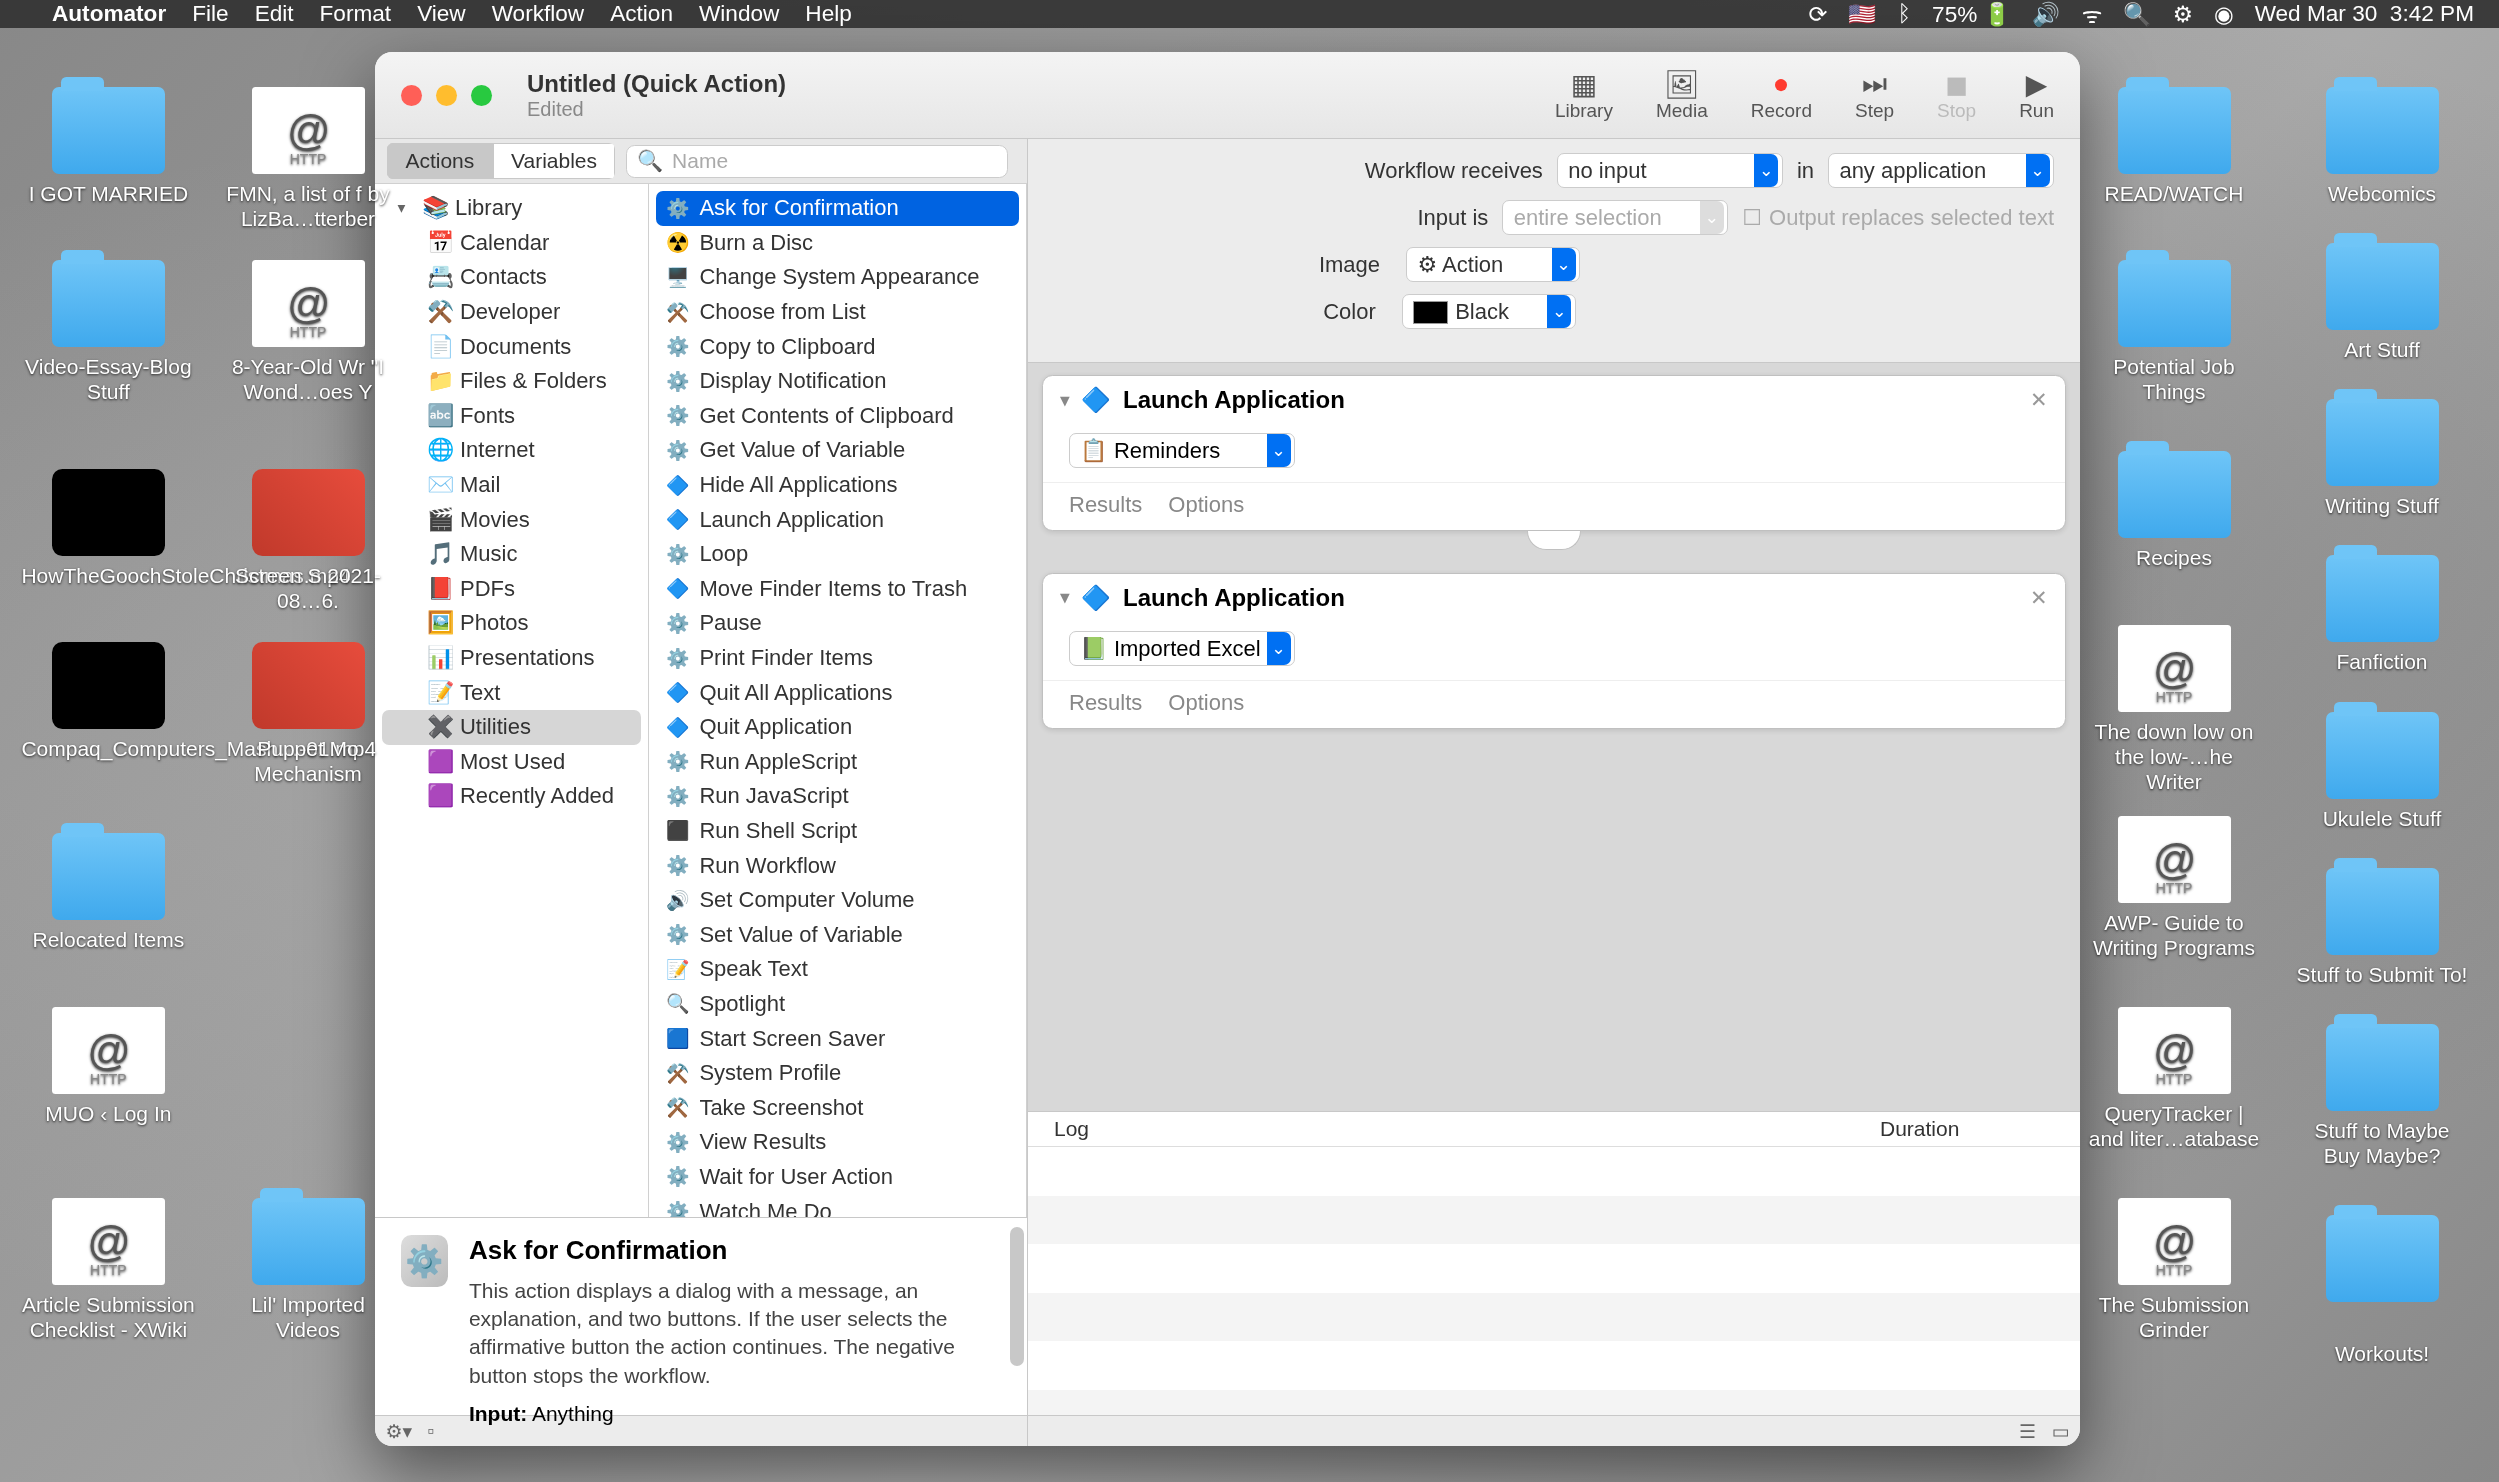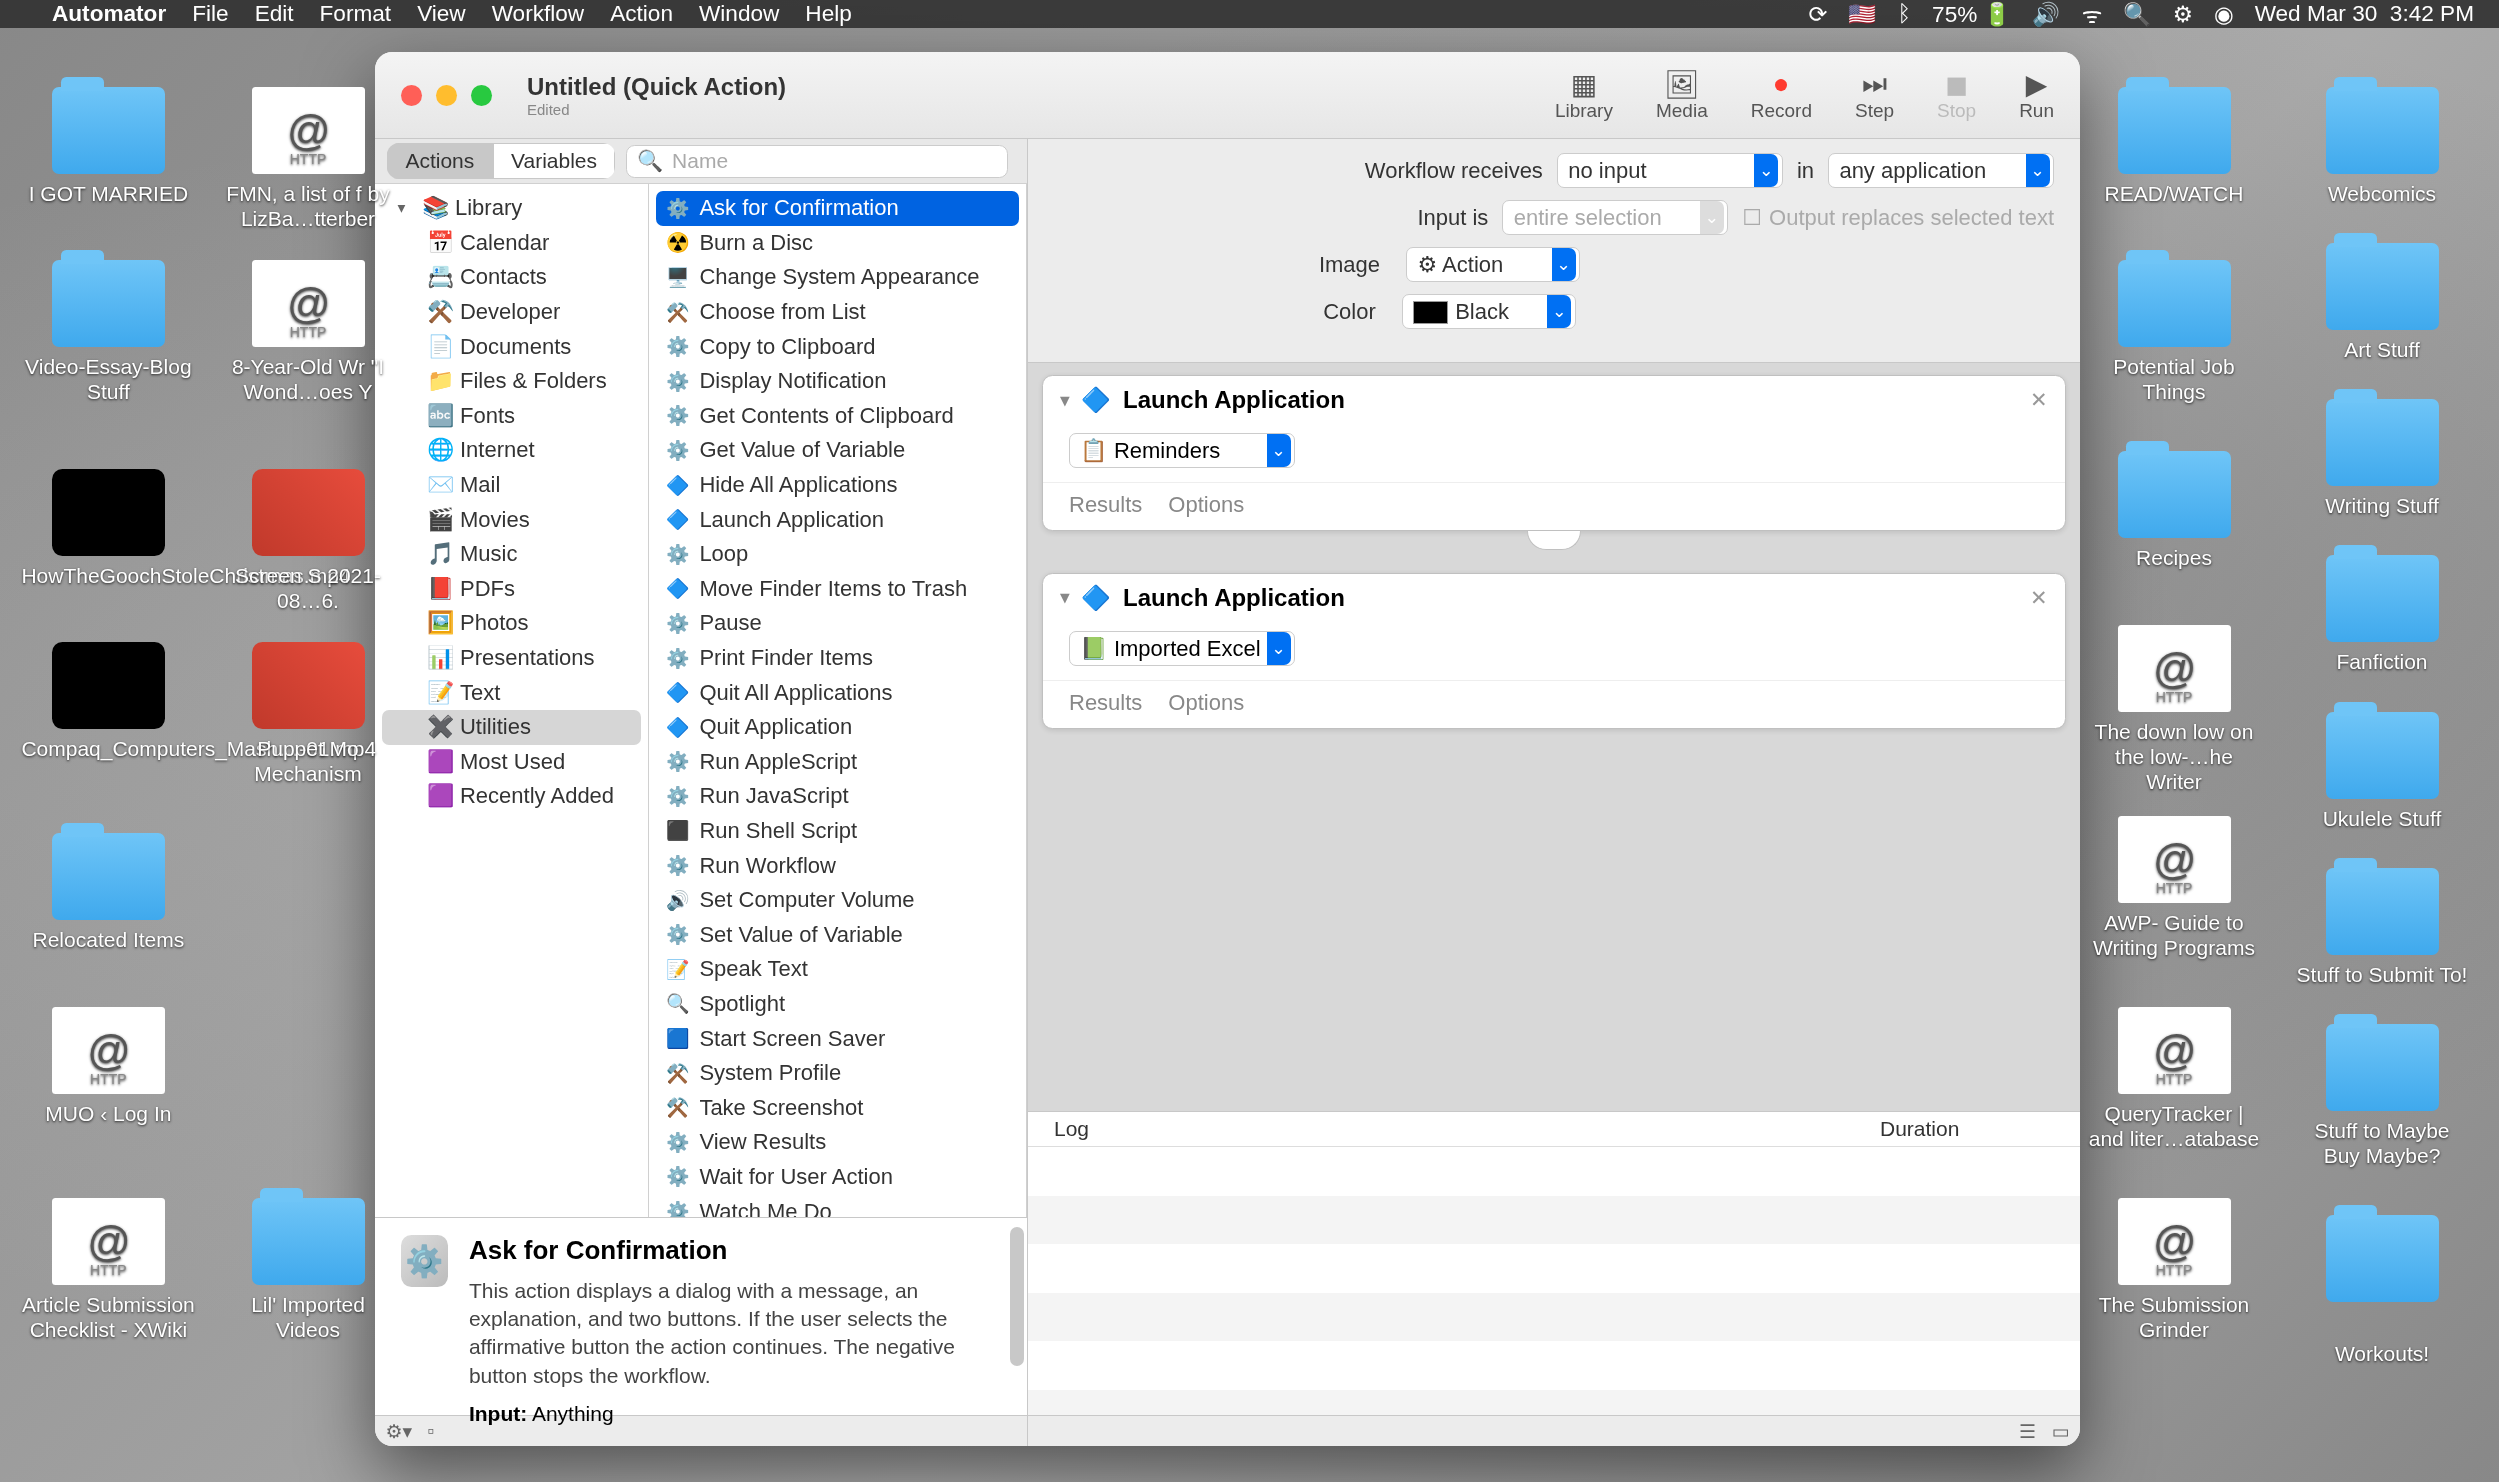--- a/index.html
+++ b/index.html
@@ -31,29 +31,29 @@
 
 
 .window { position: absolute; left: 375px; top: 52px; width: 1705px; height: 1394px; background: #ececec; border-radius: 17.4px; box-shadow: 0 26px 69px rgba(0,0,0,0.5); display: flex; flex-direction: column; overflow: hidden; }
 
 .titlebar { height: 87px; display: flex; align-items: center; padding: 0 26px; background: linear-gradient(180deg, #f4f4f4, #e6e6e6); border-bottom: 0.9px solid #c8c8c8; }
 .traffic-lights { display: flex; gap: 14px; margin-right: 35px; }
 .traffic-lights .light { width: 21px; height: 21px; border-radius: 50%; }
 .light.red { background: #ff5f57; } .light.yellow { background: #ffbd2e; } .light.green { background: #28c940; }
 .title-text { flex: 1; }
 .title-text .title { font-size: 24px; font-weight: 600; color: #333; }
-.title-text .subtitle { font-size: 15px; color: #888; }
+.title-text .subtitle { font-size: 20px; color: #888; }
 .toolbar-buttons { display: flex; gap: 43px; }
 .tb-btn { display: flex; flex-direction: column; align-items: center; font-size: 19px; color: #555; cursor: default; }
 .tb-btn .ico { font-size: 28px; height: 31px; display:flex; align-items:center; }
 .tb-btn.record .ico { color: #ff3b30; }
 .tb-btn.disabled { color: #bbb; }
 
 .lib-bar { height: 45px; display: flex; align-items: center; padding: 0 12px; gap: 10.4px; background: #e8e8e8; border-bottom: 0.9px solid #d0d0d0; }
-.seg { display: flex; border-radius: 12px; overflow: hidden; }
+.seg { display: flex; border-radius: 6px; overflow: hidden; }
 .seg-btn { padding: 5.2px 17.4px; font-size: 21px; background: #ffffff; border: 0.9px solid #c8c8c8; color: #333; }
 .seg-btn.active { background: #c8c8c8; }
 .search-box { flex: 1; max-width: 382px; display: flex; align-items: center; background: #fff; border: 0.9px solid #ccc; border-radius: 8.7px; padding: 3.5px 10.4px; font-size: 21px; color: #aaa; }
 .search-box .mag { margin-right: 8.7px; }
 
 .main-area { flex: 1; display: flex; overflow: hidden; }
 .sidebar { width: 274px; background: #fff; border-right: 0.9px solid #d0d0d0; overflow-y: auto; padding: 7px 0; }
 .sidebar .sb-item { display: flex; align-items: center; padding: 4.3px 14px; font-size: 22px; color: #333; gap: 10.4px; }
 .sidebar .sb-item.root { padding-left: 22.6px; }
 .sidebar .sb-item.child { padding-left: 52px; }

